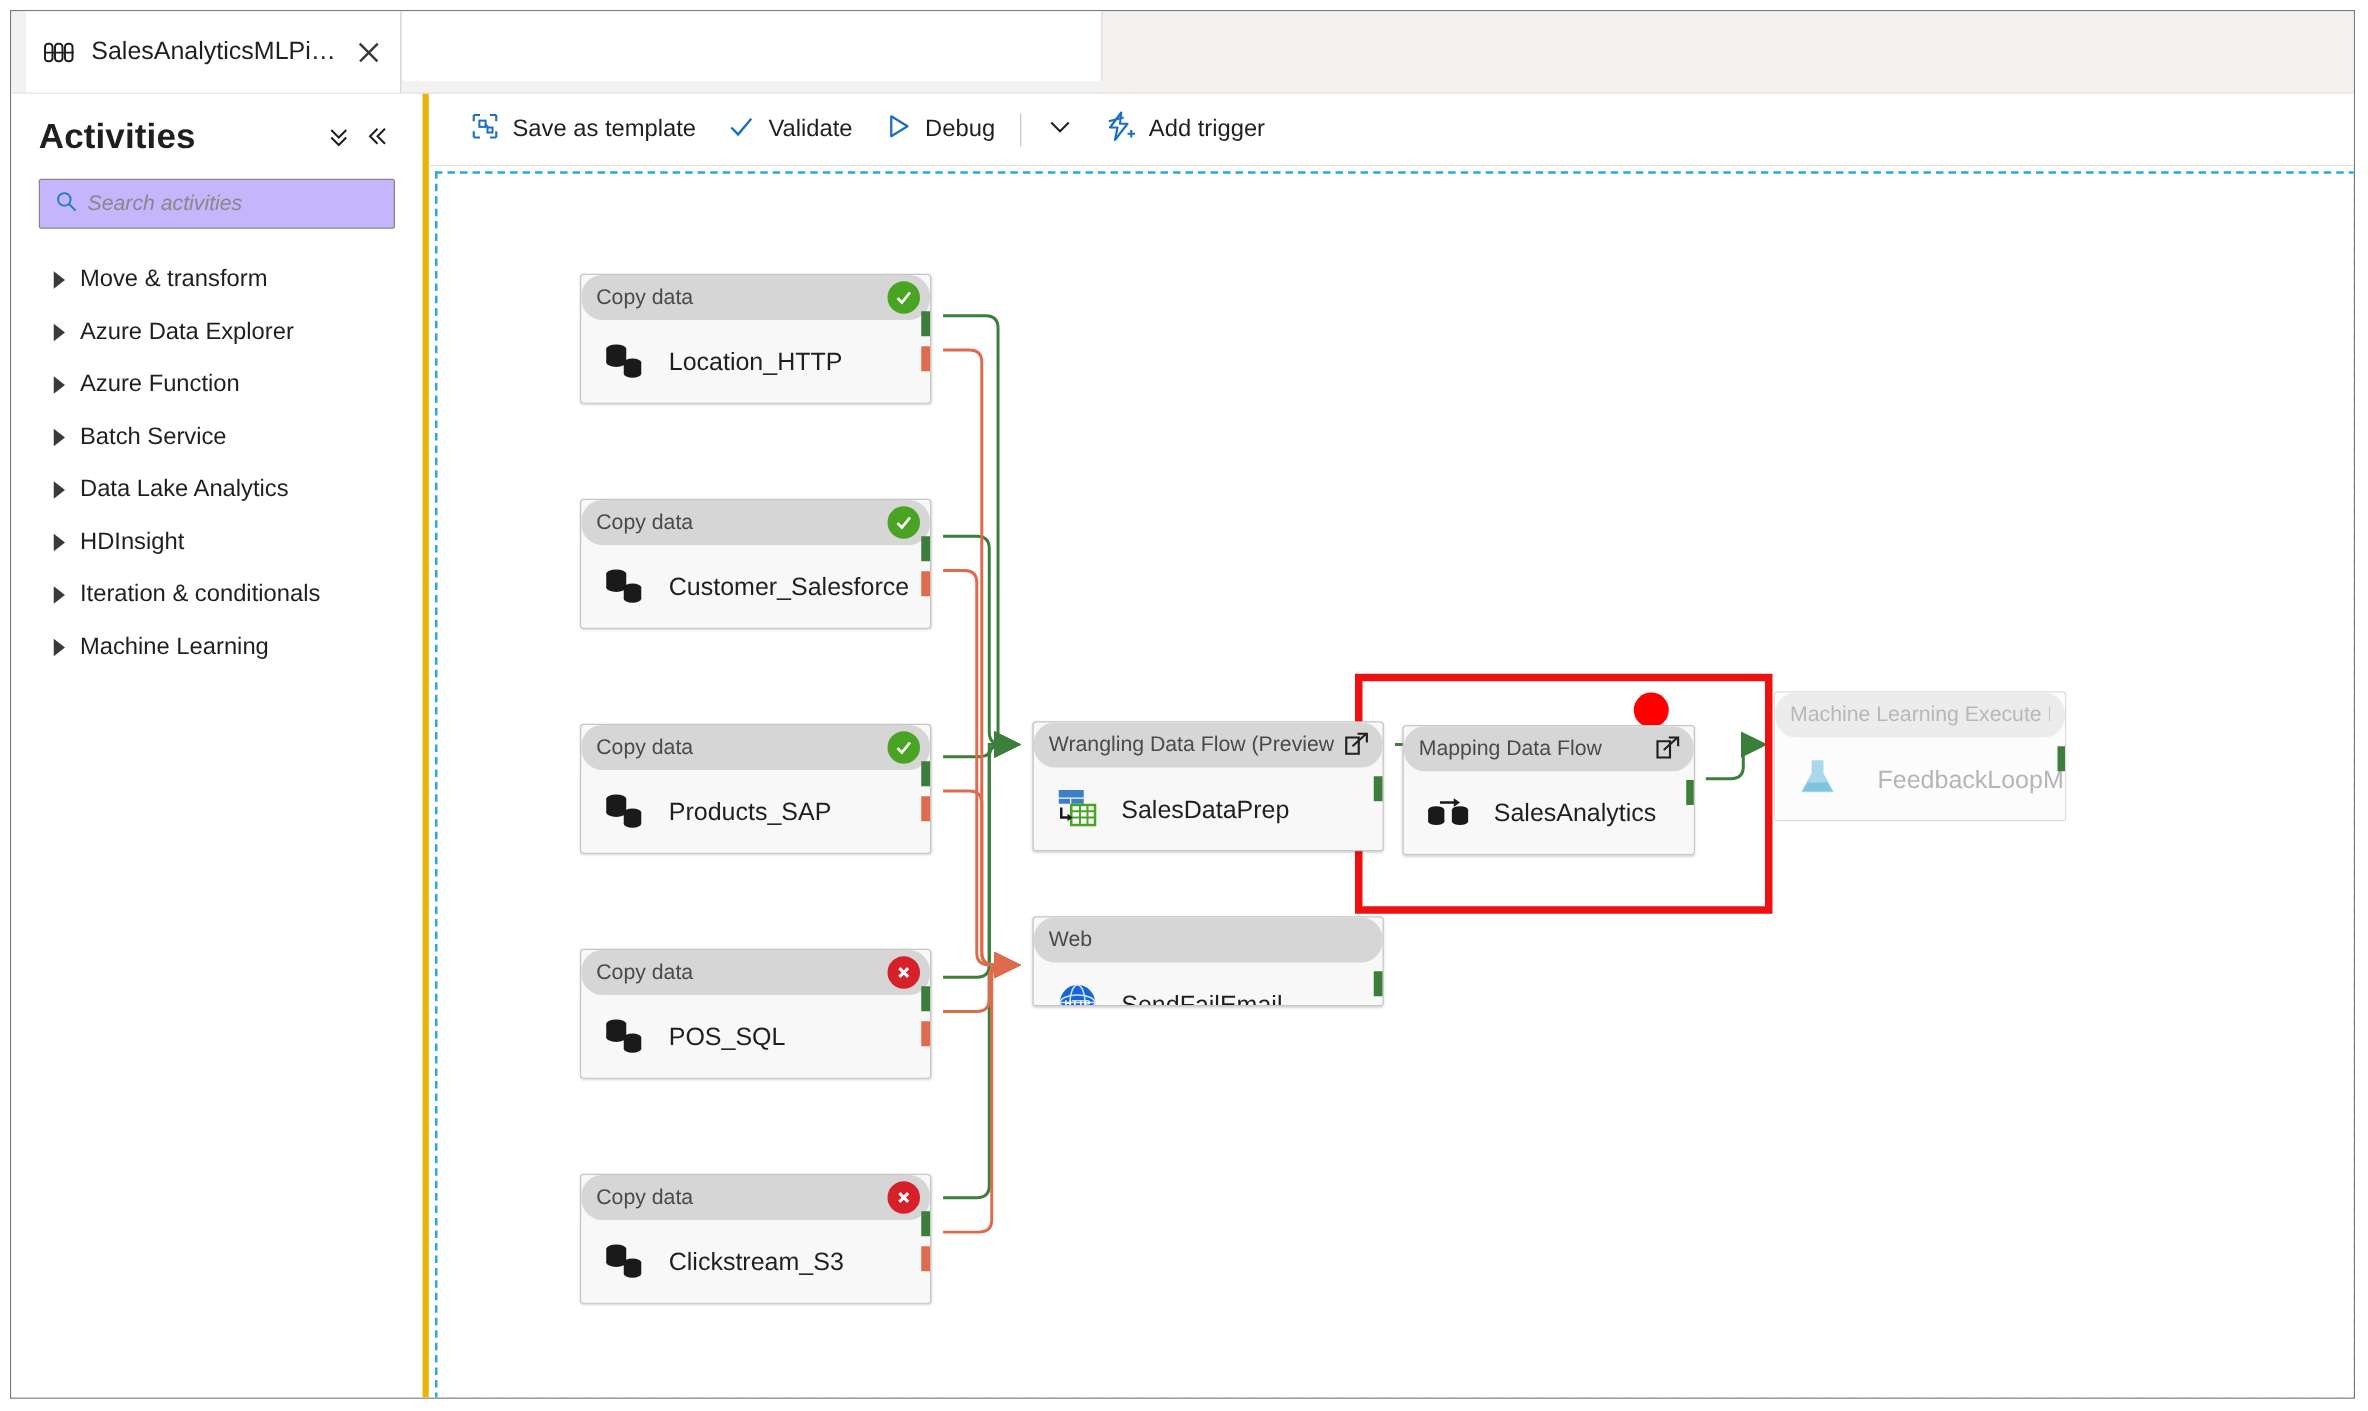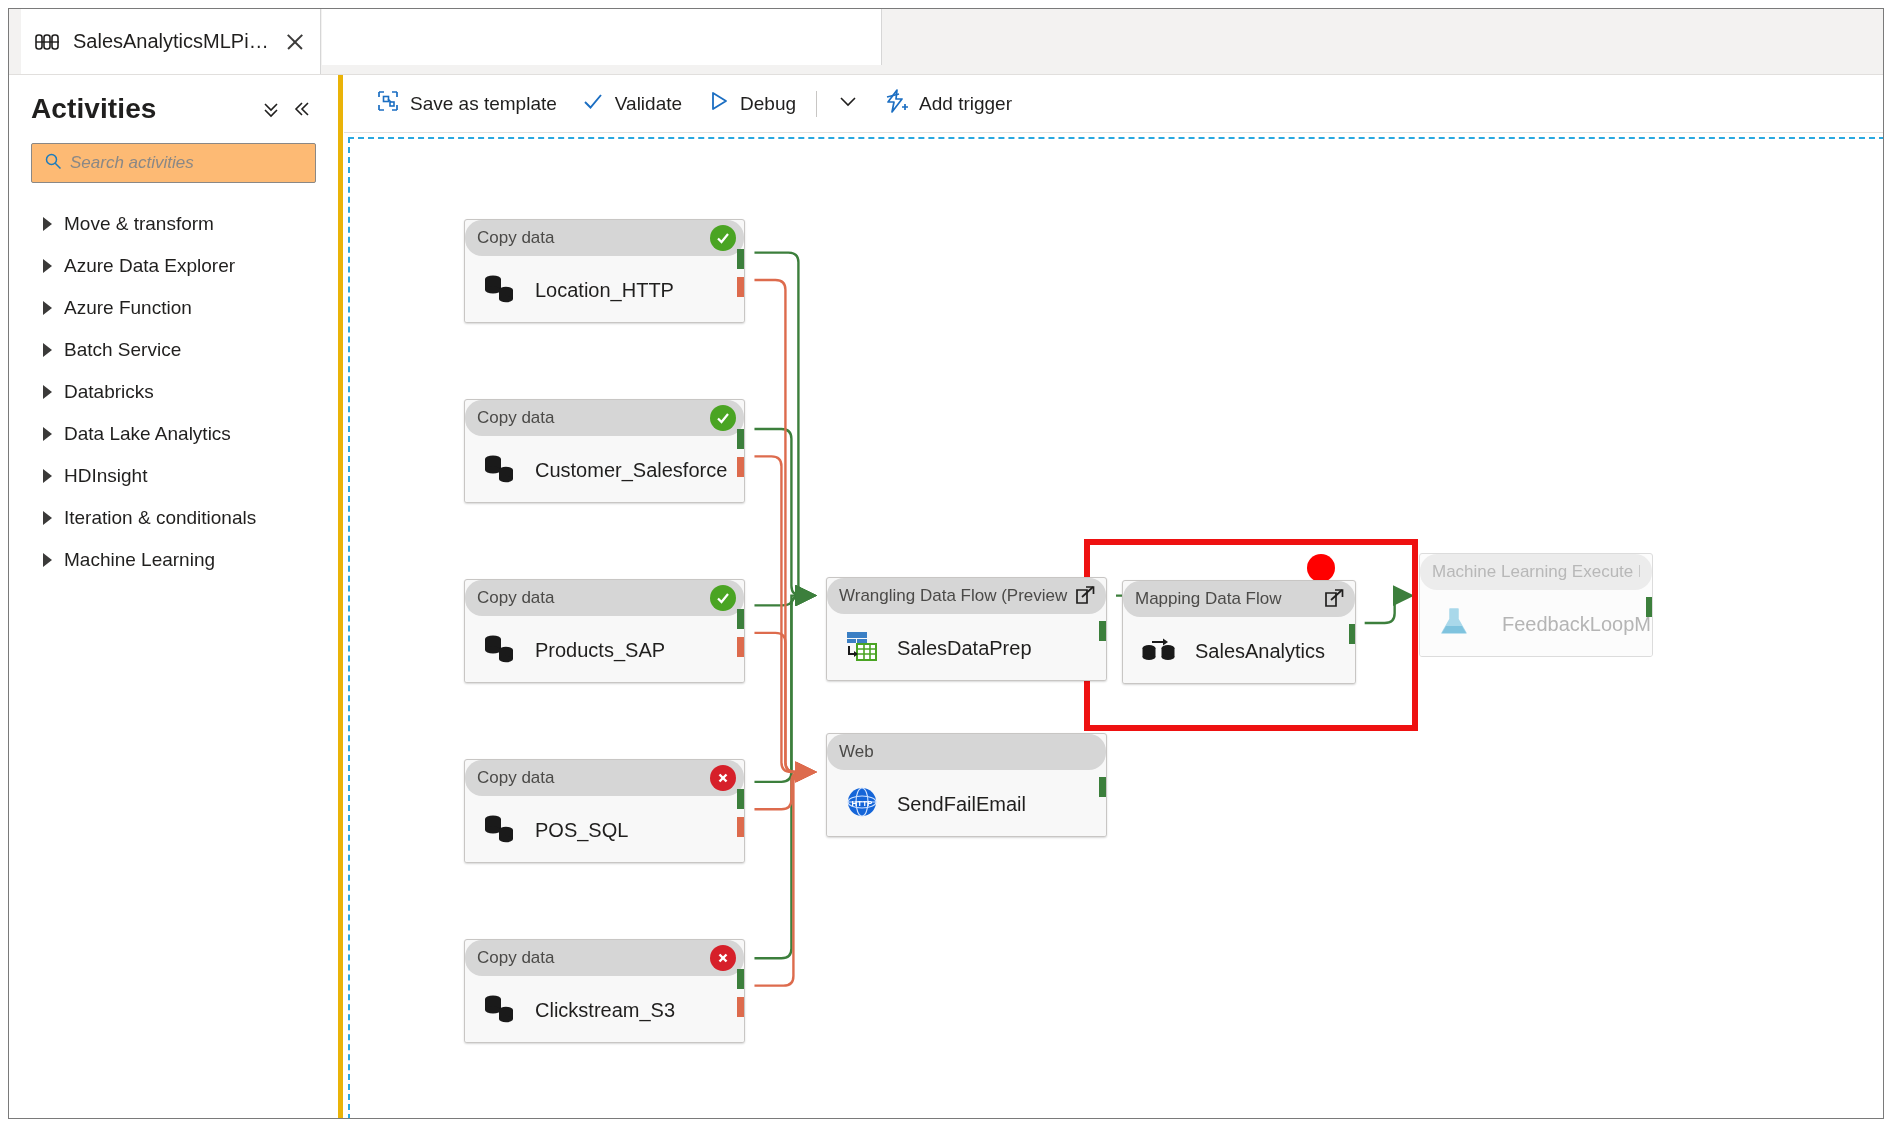--- a/index.html
+++ b/index.html
@@ -69,21 +69,21 @@
     letter-spacing:.1px;
   }
   .hdr-btn{
     width:30px;height:30px;display:flex;align-items:center;justify-content:center;
     cursor:pointer;color:#201f1e;
   }
   .hdr-btn svg{display:block;}
   .search-wrap{
     margin:12px 22px 0 22px;
     height:40px;border:1px solid #8a8886;border-radius:2px;
-    display:flex;align-items:center;background:#fdba74;
+    display:flex;align-items:center;background:#c4b5fd;
     box-sizing:border-box;
     justify-content:center;
   }
   .search-icon{margin:0 8px 0 12px;flex:0 0 auto;display:block;}
   .search-input{
     border:0;outline:0;background:transparent;
     font-family:"Liberation Sans", sans-serif;
     font-size:17px;font-style:italic;color:#605e5c;
     width:100%;padding:0;
   }
@@ -256,24 +256,20 @@
         <span class="act-caret"></span>
         <span class="act-label">Azure Data Explorer</span>
       </div>
       <div class="act-item">
         <span class="act-caret"></span>
         <span class="act-label">Azure Function</span>
       </div>
       <div class="act-item">
         <span class="act-caret"></span>
         <span class="act-label">Batch Service</span>
-      </div>
-      <div class="act-item">
-        <span class="act-caret"></span>
-        <span class="act-label">Databricks</span>
       </div>
       <div class="act-item">
         <span class="act-caret"></span>
         <span class="act-label">Data Lake Analytics</span>
       </div>
       <div class="act-item">
         <span class="act-caret"></span>
         <span class="act-label">HDInsight</span>
       </div>
       <div class="act-item">
@@ -528,21 +524,21 @@
             <line x1="25" y1="14" x2="25" y2="30" stroke="#4aa423" stroke-width="1.6"></line>
             <path d="M4 16 v8 h6" fill="none" stroke="#1a1a1a" stroke-width="2"></path>
             <polygon points="9,21 13,24 9,27" fill="#1a1a1a"></polygon>
           </svg>
         </span>
         <span class="node-name">SalesDataPrep</span>
       </div>
       <div class="port green" style="left:272px;top:43px;"></div>
     </div>
 
-    <div class="node" style="left:482px;top:600px;width:281px;height:104px;">
+    <div class="node" style="left:482px;top:600px;width:281px;height:72px;">
       <div class="node-head">
         <span class="node-head-title">Web</span>
       </div>
       <div class="node-body">
         <span class="node-ico">
           <svg width="34" height="34" viewBox="0 0 34 34">
             <circle cx="17" cy="17" r="14" fill="#1565d8"></circle>
             <ellipse cx="17" cy="17" rx="6" ry="14" fill="none" stroke="#cfe2ff" stroke-width="1.2"></ellipse>
             <line x1="3" y1="17" x2="31" y2="17" stroke="#cfe2ff" stroke-width="1.2"></line>
             <ellipse cx="17" cy="17" rx="14" ry="6" fill="none" stroke="#cfe2ff" stroke-width="1.2"></ellipse>

